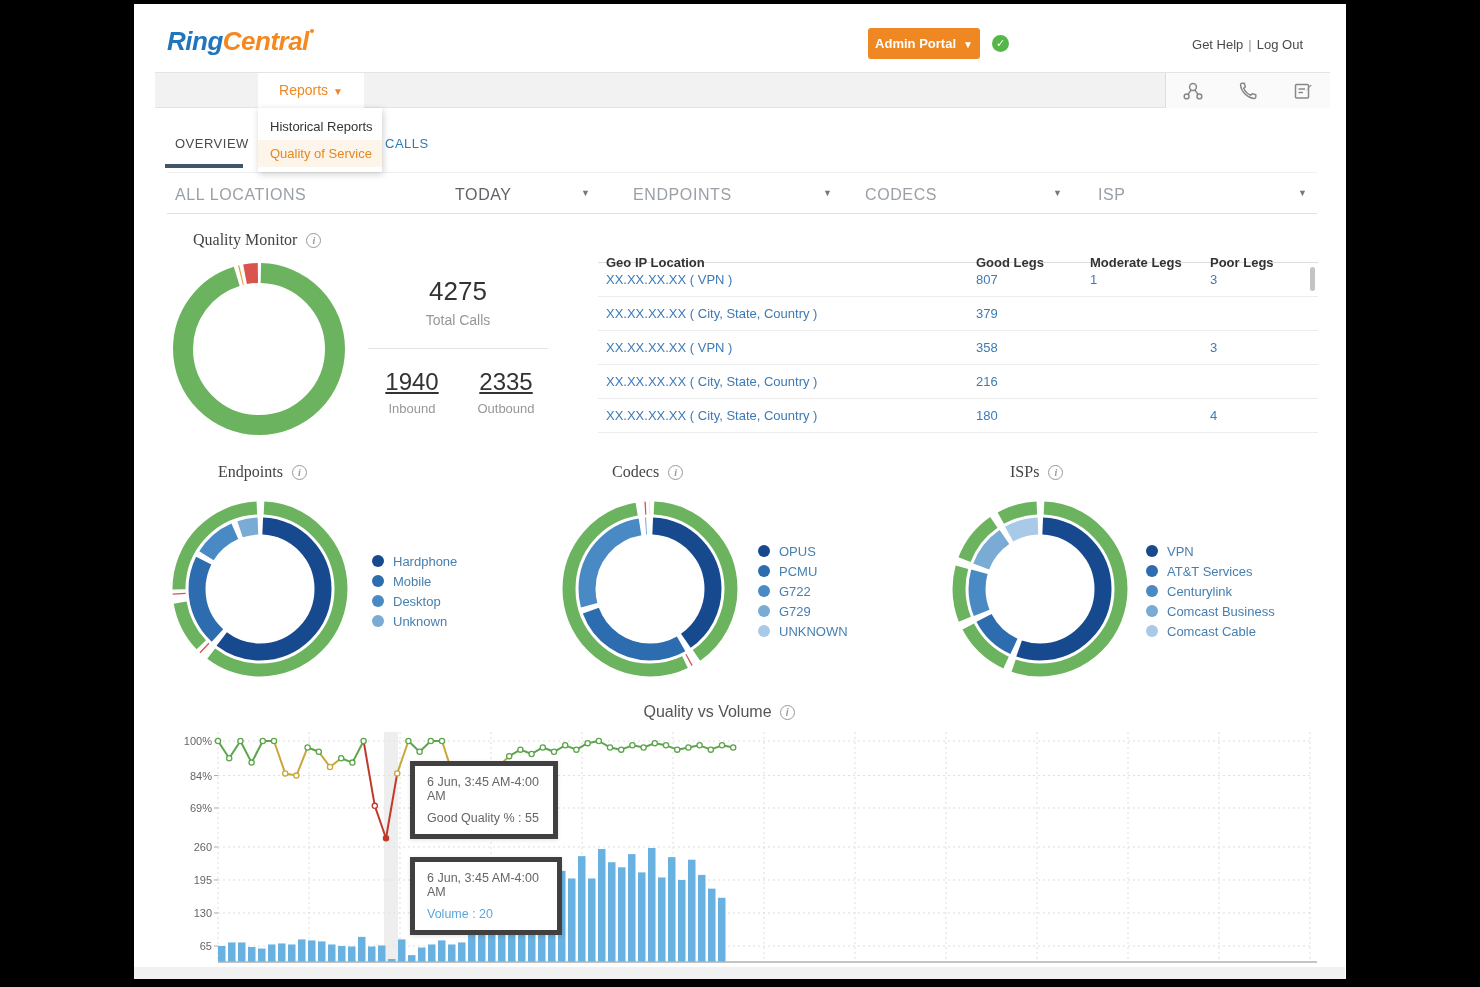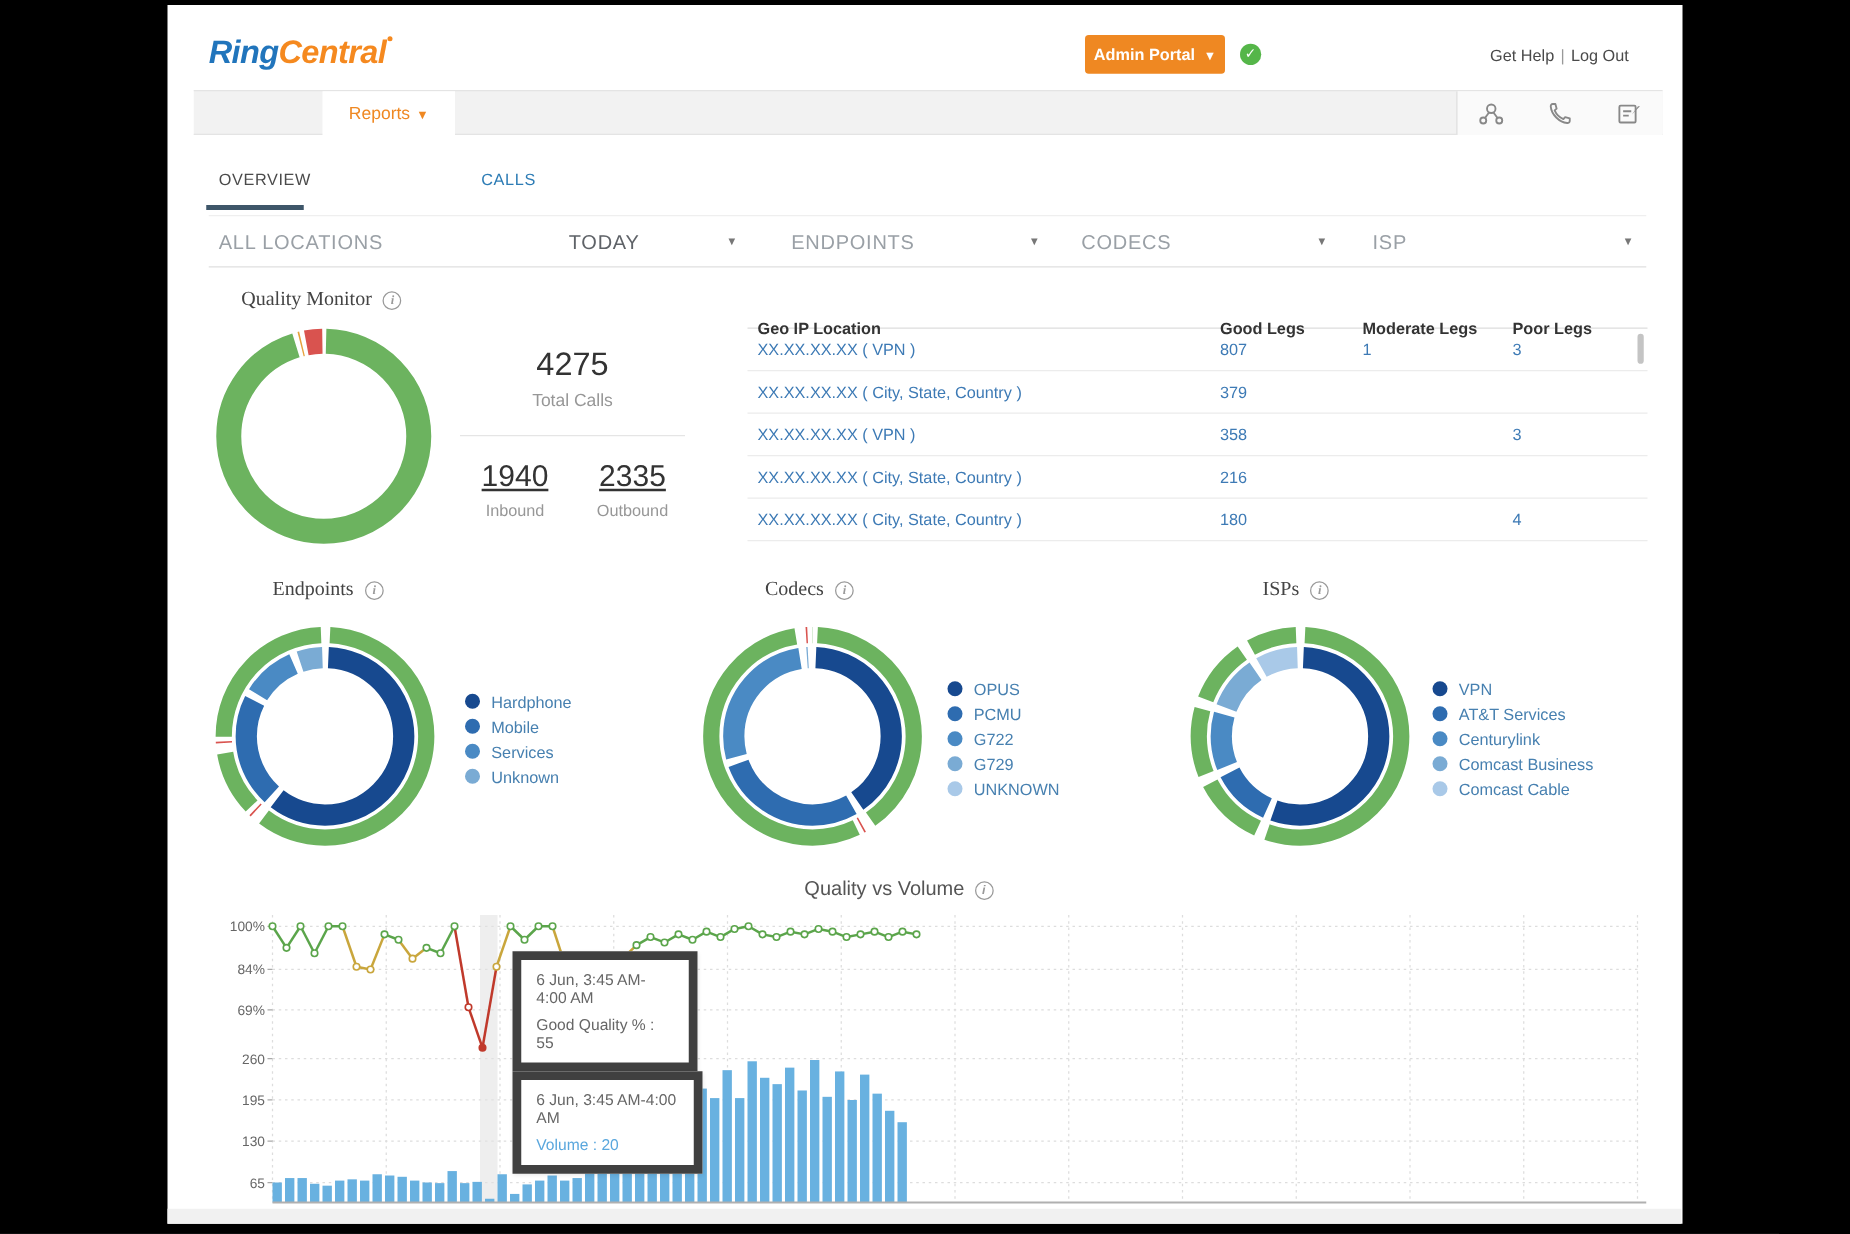--- a/index.html
+++ b/index.html
@@ -68,21 +68,21 @@
 
   
   .legend { display:flex; flex-direction:column; }
   .lg-item { display:flex; align-items:center; height:20px; gap:9px; cursor:pointer; }
   .lg-dot { width:12px; height:12px; border-radius:50%; flex:none; }
   .lg-item span:last-child { font-size:13px; color:#4780b0; }
 
   
   .qv-title { left:0; top:699px; width:1170px; text-align:center; font-size:16px; color:#555; }
   .qv-title .inner { display:inline-flex; align-items:center; gap:8px; }
-  .tooltip { background:#fff; border:7px solid #404040; box-shadow:0 1px 4px rgba(0,0,0,.12); padding:9px 12px; font-size:12.5px; color:#666; z-index:10; }
+  .tooltip { background:#fff; border:5px solid #404040; box-shadow:0 1px 4px rgba(0,0,0,.12); padding:9px 12px; font-size:12.5px; color:#666; z-index:10; }
   .tooltip .l2 { margin-top:8px; }
   .tt-blue { color:#5aa7dd; }
   .bottom-strip { left:0; bottom:0; width:1211px; height:12px; background:#f1f1f1; }
 </style>
 </head>
 <body>
 
 <div id="frame">
 
   <div class="abs logo"><span class="ring">Ring</span><span class="central">Central</span><span class="tm"></span></div>
@@ -113,20 +113,24 @@
         <g fill="none" stroke="#888" stroke-width="1.5">
           <rect x="3.5" y="4.5" width="13" height="13.5" rx="1"></rect>
           <line x1="6.5" y1="9" x2="13" y2="9"></line>
           <line x1="6.5" y1="12.5" x2="11" y2="12.5"></line>
           <path d="M13.5 11.5 L20 5 l0 0 -1.6-0.1 z" fill="#888" stroke="none"></path>
         </g>
       </svg>
     </div>
   </div>
 
+  <div class="abs dropdown">
+    <div class="item">Historical Reports</div>
+    <div class="item active">Quality of Service</div>
+  </div>
 
   <div class="abs tab tab-overview">OVERVIEW</div>
   <div class="abs tab tab-calls">CALLS</div>
   <div class="abs tab-underline"></div>
 
   <div class="abs filterbar"></div>
   <span class="abs filt" style="left:41px; top:182px;">ALL LOCATIONS</span>
   <span class="abs filt dark" style="left:321px; top:182px;">TODAY</span>
   <span class="abs fcaret" style="left:447px; top:184px;">▼</span>
   <span class="abs filt" style="left:499px; top:182px;">ENDPOINTS</span>
@@ -218,21 +222,21 @@
       <div class="lg-item">
         <span class="lg-dot" style="background: rgb(23, 73, 143);"></span>
         <span>Hardphone</span>
       </div>
       <div class="lg-item">
         <span class="lg-dot" style="background: rgb(46, 108, 176);"></span>
         <span>Mobile</span>
       </div>
       <div class="lg-item">
         <span class="lg-dot" style="background: rgb(74, 138, 196);"></span>
-        <span>Services</span>
+        <span>Desktop</span>
       </div>
       <div class="lg-item">
         <span class="lg-dot" style="background: rgb(122, 171, 212);"></span>
         <span>Unknown</span>
       </div>
     </div>
 
   <div class="abs sec-title" style="left:478px; top:459px;">
     <span>Codecs</span>
       <span class="inf">i</span>

